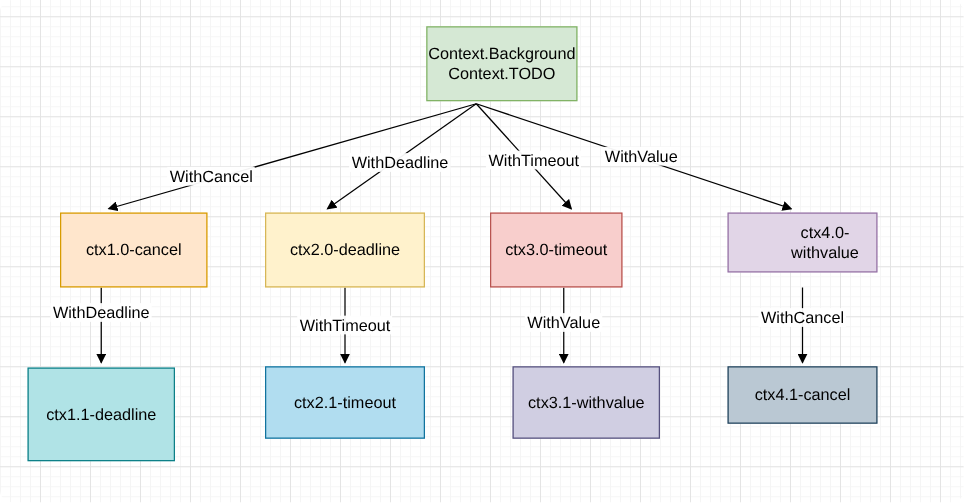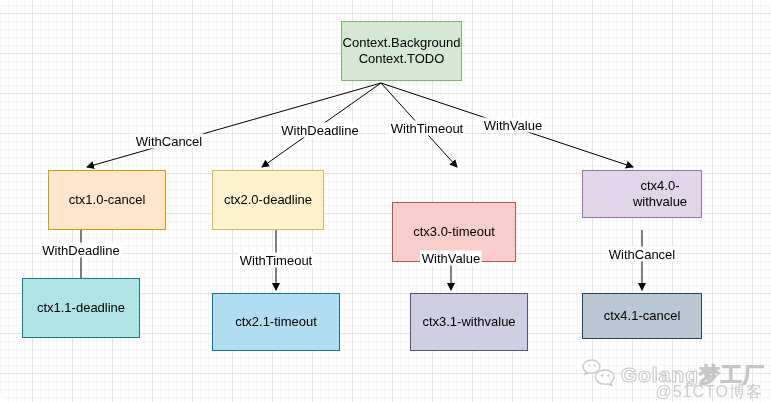--- a/index.html
+++ b/index.html
@@ -93,53 +93,33 @@
         <line x1="276" y1="230" x2="276" y2="290" stroke="#000000" stroke-width="1" marker-end="url(#arrowhead)"></line>
         <line x1="451" y1="230" x2="451" y2="290" stroke="#000000" stroke-width="1" marker-end="url(#arrowhead)"></line>
         <line x1="642" y1="230" x2="642" y2="290" stroke="#000000" stroke-width="1" marker-end="url(#arrowhead)"></line>
       </g>
   </svg>
 
   <div>
       <div class="node" style="left: 321px; top: 21px; width: 121px; height: 60px; background: rgb(213, 232, 212); border-color: rgb(130, 179, 102); margin-left: 20px;">Context.Background
 Context.TODO</div>
       <div class="node" style="left: 22px; top: 170px; width: 118px; height: 60px; background: rgb(255, 230, 204); border-color: rgb(215, 155, 0); margin-left: 26px;">ctx1.0-cancel</div>
-      <div class="node" style="left: 212px; top: 170px; width: 112px; height: 60px; background: rgb(255, 242, 204); border-color: rgb(214, 182, 86);">ctx2.0-deadline</div>
-      <div class="node" style="left: 392px; top: 170px; width: 124px; height: 60px; background: rgb(248, 206, 204); border-color: rgb(184, 84, 80); margin-top: 32px;">ctx3.0-timeout</div>
+      <div class="node" style="left: 212px; top: 170px; width: 128px; height: 60px; background: rgb(255, 242, 204); border-color: rgb(214, 182, 86);">ctx2.0-deadline</div>
+      <div class="node" style="left: 392px; top: 170px; width: 106px; height: 60px; background: rgb(248, 206, 204); border-color: rgb(184, 84, 80);">ctx3.0-timeout</div>
       <div class="node" style="left: 582px; top: 170px; width: 120px; height: 48px; background: rgb(225, 213, 231); border-color: rgb(150, 115, 166); padding-left: 36px;">ctx4.0-withvalue</div>
-      <div class="node" style="left: 22px; top: 278px; width: 118px; height: 60px; background: rgb(176, 227, 230); border-color: rgb(14, 128, 136);">ctx1.1-deadline</div>
+      <div class="node" style="left: 22px; top: 294px; width: 118px; height: 75px; background: rgb(176, 227, 230); border-color: rgb(14, 128, 136);">ctx1.1-deadline</div>
       <div class="node" style="left: 212px; top: 293px; width: 128px; height: 58px; background: rgb(177, 221, 240); border-color: rgb(16, 115, 158);">ctx2.1-timeout</div>
       <div class="node" style="left: 410px; top: 293px; width: 118px; height: 58px; background: rgb(208, 206, 226); border-color: rgb(86, 81, 126);">ctx3.1-withvalue</div>
       <div class="node" style="left: 582px; top: 293px; width: 120px; height: 46px; background: rgb(186, 200, 211); border-color: rgb(35, 68, 93);">ctx4.1-cancel</div>
     </div>
   <div>
       <div class="edge-label" style="left: 169px; top: 141px;">WithCancel</div>
       <div class="edge-label" style="left: 320px; top: 130px;">WithDeadline</div>
       <div class="edge-label" style="left: 427px; top: 128px;">WithTimeout</div>
       <div class="edge-label" style="left: 513px; top: 125px;">WithValue</div>
       <div class="edge-label" style="left: 81px; top: 250px;">WithDeadline</div>
       <div class="edge-label" style="left: 276px; top: 260px;">WithTimeout</div>
       <div class="edge-label" style="left: 451px; top: 258px;">WithValue</div>
       <div class="edge-label" style="left: 642px; top: 254px;">WithCancel</div>
     </div>
 
-  <div class="watermark">
-    <div class="wm-row">
-      <span class="wm-icon">
-        <svg width="36" height="30" viewBox="0 0 36 30">
-          <g fill="#ffffff" stroke="#c8c8c8" stroke-width="1.3">
-            <path d="M17 4 C12 4 8 7 8 10.6 c0 2.1 1.2 3.9 3.1 5.1 l-0.9 2.6 3-1.5 c0.9 0.2 1.9 0.4 2.8 0.4 5 0 9-3 9-6.6 C25 7 21 4 17 4 z" transform="translate(-6,-2)"></path>
-            <path d="M24 12 c-5.2 0-9.5 3.2-9.5 7.1 0 3.9 4.3 7.1 9.5 7.1 1.1 0 2.2-0.1 3.2-0.4 l3.4 1.7-1-3 c2.1-1.3 3.4-3.2 3.4-5.4 0-3.9-3.8-7.1-9-7.1 z"></path>
-          </g>
-          <g fill="#cccccc">
-            <circle cx="8.5" cy="7.5" r="1.1"></circle>
-            <circle cx="13.5" cy="7.5" r="1.1"></circle>
-            <circle cx="21" cy="17.5" r="1.3"></circle>
-            <circle cx="27.5" cy="17.5" r="1.3"></circle>
-          </g>
-        </svg>
-      </span>
-      <span class="wm-brand">Golang梦工厂</span>
-    </div>
-    <div class="wm-handle">@51CTO博客</div>
-  </div>
 
 </div>
 
 </body></html>

